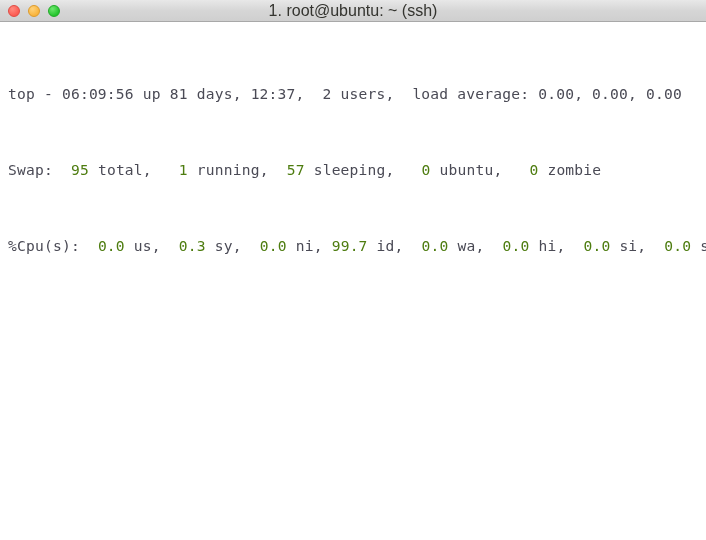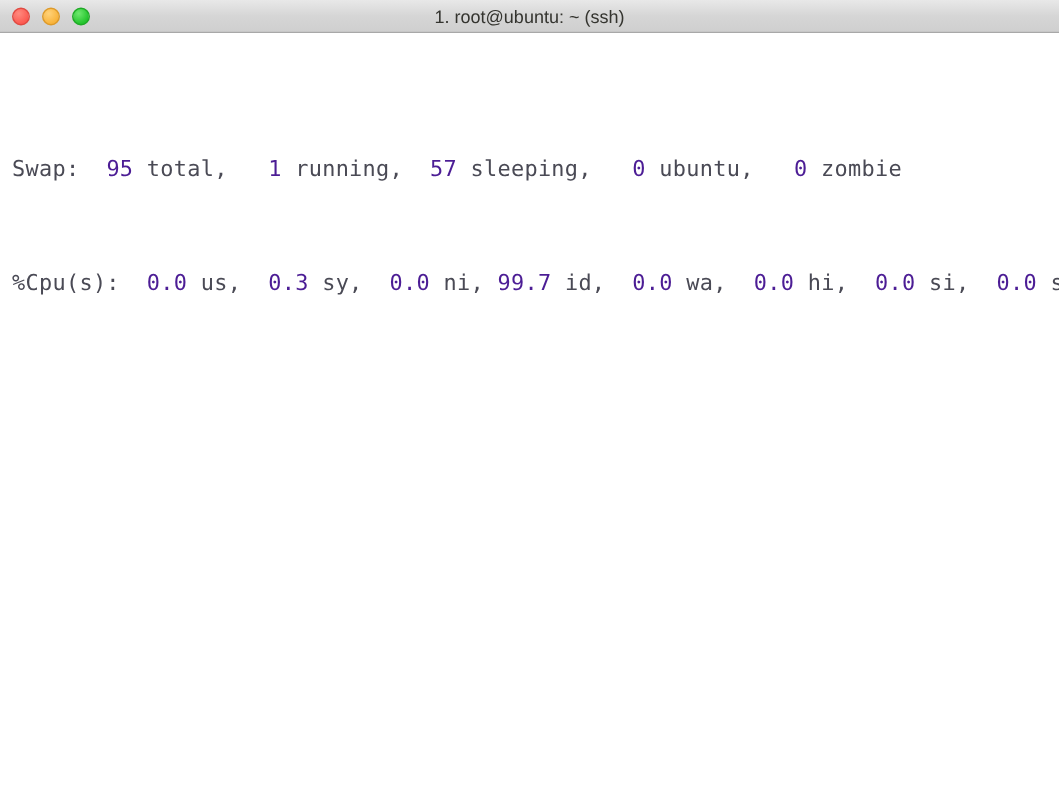--- a/index.html
+++ b/index.html
@@ -42,21 +42,21 @@
     box-sizing: border-box;
   }
   .light.close  { background: radial-gradient(circle at 35% 30%, #ff8a7f, #fc5b52 70%); border: 1px solid #e04a42; }
   .light.min    { background: radial-gradient(circle at 35% 30%, #ffd27a, #f9b43c 70%); border: 1px solid #dd9a2a; }
   .light.max    { background: radial-gradient(circle at 35% 30%, #6ee86e, #25c52e 70%); border: 1px solid #1faa26; }
   #title-text {
     position: absolute;
     left: 0; right: 0;
     text-align: center;
     font-family: "Liberation Sans", sans-serif;
-    font-size: 12px;
+    font-size: 16px;
     color: #34342f;
     line-height: 22px;
     pointer-events: none;
   }
   
   #term {
     position: relative;
     background: #ffffff;
     padding: 5px 0 0 0;
     height: 518px;
@@ -67,38 +67,39 @@
     letter-spacing: 0.2px;
     color: #4a4a55;
     white-space: pre;
   }
   .line {
     height: 19px;
     padding-left: 8px;
     box-sizing: border-box;
   }
   .blank { height: 19px; }
-  .hl { color: #4c1d95; }
+  .hl { color: #4d7c0f; }
 </style>
 </head>
 <body>
 
 <div id="window">
 
   <div id="titlebar">
     <div id="traffic">
       <span class="light close"></span>
       <span class="light min"></span>
       <span class="light max"></span>
     </div>
     <div id="title-text">1. root@ubuntu: ~ (ssh)</div>
   </div>
 
   <div id="term">
 
+    <div class="line"><span>top - 06:09:56 up 81 days, 12:37,  2 users,  load average: 0.00, 0.00, 0.00</span></div>
 
     <div class="line"><span>Swap:</span>  <span class="hl">95</span> <span>total,</span>   <span class="hl">1</span> <span>running,</span>  <span class="hl">57</span> <span>sleeping,</span>   <span class="hl">0</span> <span>ubuntu,</span>   <span class="hl">0</span> <span>zombie</span></div>
 
     <div class="line"><span>%Cpu(s):</span>  <span class="hl">0.0</span> <span>us,</span>  <span class="hl">0.3</span> <span>sy,</span>  <span class="hl">0.0</span> <span>ni,</span> <span class="hl">99.7</span> <span>id,</span>  <span class="hl">0.0</span> <span>wa,</span>  <span class="hl">0.0</span> <span>hi,</span>  <span class="hl">0.0</span> <span>si,</span>  <span class="hl">0.0</span> <span>st</span></div>
 
 
 
     <div class="blank"></div>
 
     

